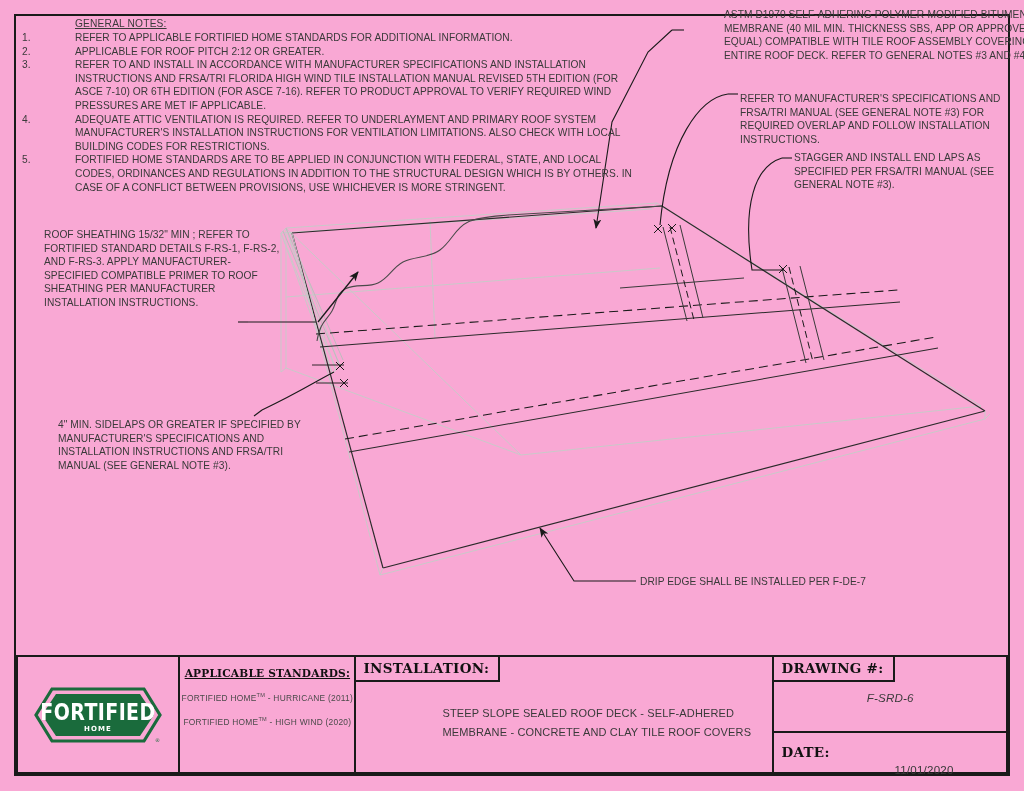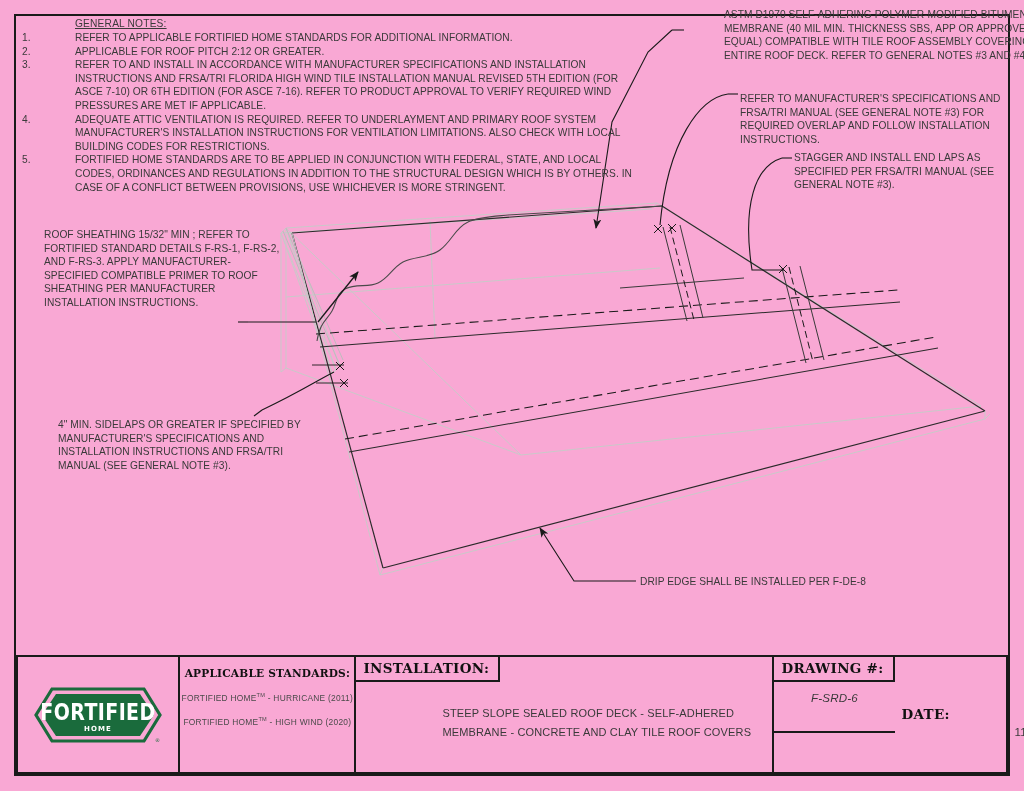--- a/index.html
+++ b/index.html
@@ -32,29 +32,29 @@
   #art{position:absolute;left:0;top:0;width:1024px;height:791px;}
 
   
   .tb{position:absolute;left:16px;top:655px;width:992px;height:119px;
       box-sizing:border-box;border:2px solid #1a1a1a;display:flex;}
   .tb-cell{box-sizing:border-box;border-right:2px solid #1a1a1a;position:relative;}
   .tb-cell:last-child{border-right:none;}
   .c-logo{width:175px;display:flex;align-items:center;justify-content:center;}
   .c-std{width:190px;padding-top:10px;}
   .c-desc{flex:1;}
-  .c-right{width:250px;display:flex;flex-direction:row;}
+  .c-right{width:250px;display:flex;flex-direction:column;}
 
   .hdr-box{display:inline-block;border:2px solid #1a1a1a;border-top:none;border-left:none;
            padding:3px 9px 4px 7px;font-family:"DejaVu Serif",serif;font-weight:bold;
            font-size:13.5px;color:#111;letter-spacing:.3px;}
   .hdr-box.nb{border:none;}
 
   .std-title{text-align:center;font-family:"DejaVu Serif",serif;font-weight:bold;
-             font-size:10.6px;color:#111;letter-spacing:.2px;}
+             font-size:10.6px;text-decoration:underline;color:#111;letter-spacing:.2px;}
   .std-item{text-align:center;font-size:8.4px;color:#4a4a4a;letter-spacing:.25px;margin-top:13px;}
   .std-item sup{font-size:5.6px;vertical-align:super;}
 
   .desc-body{padding:22px 0 0 58px;font-size:11px;line-height:19px;
              letter-spacing:.15px;color:#3a3a3a;width:330px;margin-left:28px;}
 
   .r-top{height:76px;border-bottom:2px solid #1a1a1a;box-sizing:border-box;position:relative;}
   .r-bot{flex:1;display:flex;align-items:center;position:relative;text-align:right;}
   .dwg-val{position:absolute;left:0;right:0;top:34px;text-align:center;
            font-size:11.6px;color:#3a3a3a;letter-spacing:.2px;font-style:italic;}
@@ -212,21 +212,21 @@
       <span class="note-num">5.</span>
       <span class="note-txt">FORTIFIED HOME STANDARDS ARE TO BE APPLIED IN CONJUNCTION WITH FEDERAL, STATE, AND LOCAL CODES, ORDINANCES AND REGULATIONS IN ADDITION TO THE STRUCTURAL DESIGN WHICH IS BY OTHERS. IN CASE OF A CONFLICT BETWEEN PROVISIONS, USE WHICHEVER IS MORE STRINGENT.</span>
     </div>
   </div>
 
   <div class="callout" id="co-astm">ASTM D1970 SELF-ADHERING POLYMER-MODIFIED BITUMEN MEMBRANE (40 MIL MIN. THICKNESS SBS, APP OR APPROVED EQUAL) COMPATIBLE WITH TILE ROOF ASSEMBLY COVERING ENTIRE ROOF DECK. REFER TO GENERAL NOTES #3 AND #4.</div>
   <div class="callout" id="co-overlap">REFER TO MANUFACTURER'S SPECIFICATIONS AND FRSA/TRI MANUAL (SEE GENERAL NOTE #3) FOR REQUIRED OVERLAP AND FOLLOW INSTALLATION INSTRUCTIONS.</div>
   <div class="callout" id="co-stagger">STAGGER AND INSTALL END LAPS AS SPECIFIED PER FRSA/TRI MANUAL (SEE GENERAL NOTE #3).</div>
   <div class="callout" id="co-sheath">ROOF SHEATHING 15/32" MIN ; REFER TO FORTIFIED STANDARD DETAILS F-RS-1, F-RS-2, AND F-RS-3. APPLY MANUFACTURER-SPECIFIED COMPATIBLE PRIMER TO ROOF SHEATHING PER MANUFACTURER INSTALLATION INSTRUCTIONS.</div>
   <div class="callout" id="co-sidelap">4" MIN. SIDELAPS OR GREATER IF SPECIFIED BY MANUFACTURER'S SPECIFICATIONS AND INSTALLATION INSTRUCTIONS AND FRSA/TRI MANUAL (SEE GENERAL NOTE #3).</div>
-  <div class="callout" id="co-drip">DRIP EDGE SHALL BE INSTALLED PER F-DE-8</div>
+  <div class="callout" id="co-drip">DRIP EDGE SHALL BE INSTALLED PER F-DE-7</div>
 
   <div class="tb">
 
     <div class="tb-cell c-logo">
       <div class="logo">
         <svg width="132" height="60" viewBox="0 0 132 60" xmlns="http://www.w3.org/2000/svg">
           <polygon points="20,4 112,4 128,30 112,56 20,56 4,30" fill="none" stroke="#1a6b3c" stroke-width="3.2"></polygon>
           <polygon points="24,9 108,9 122,30 108,51 24,51 10,30" fill="#1a6b3c"></polygon>
           <text x="66" y="35" text-anchor="middle" font-family="DejaVu Sans, sans-serif" font-weight="bold" font-size="19" letter-spacing="0.4" fill="#ffffff" transform="scale(1.0,1.22) translate(0,-6.4)">FORTIFIED</text>
           <text x="66" y="45.5" text-anchor="middle" font-family="DejaVu Sans, sans-serif" font-weight="bold" font-size="7" letter-spacing="1.1" fill="#ffffff">HOME</text>

